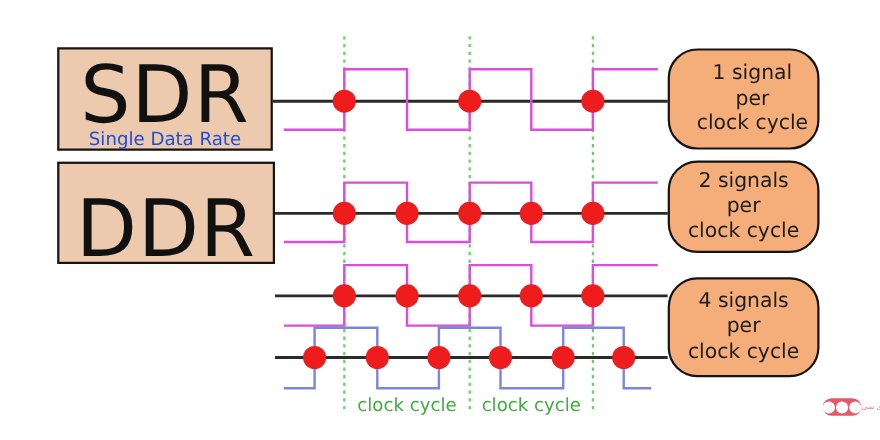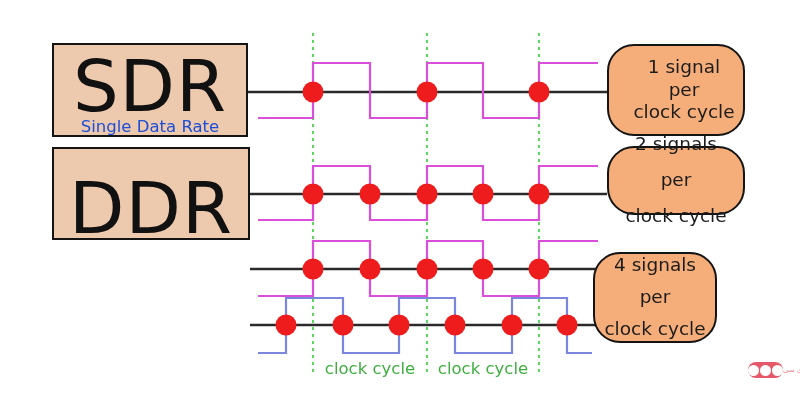--- a/index.html
+++ b/index.html
@@ -12,22 +12,22 @@
   .lbox .ltitle{font-size:72px;line-height:0.82;color:#111111;letter-spacing:1px;margin-top:2px;}
   .lbox .lsub{font-size:16.5px;line-height:1;color:#1d4ed8;margin-top:2px;}
   .box-sdr{left:52px;top:43px;width:196px;height:94px;}
   .box-ddr{left:52px;top:147px;width:198px;height:93px;gap:32px;}
   .box-qdr{left:52px;top:249px;width:198px;height:95px;}
 
   .rbox{position:absolute;box-sizing:border-box;background:#f5ae79;border:2.5px solid #141414;
         border-radius:27px;display:flex;flex-direction:column;align-items:center;justify-content:center;}
   .rbox .rline{font-size:18.5px;line-height:1.24;color:#1c1c1c;}
   .rbox1{left:607px;top:44px;width:138px;height:92px;padding-left:16px;}
-  .rbox2{left:607px;top:146px;width:138px;height:69px;gap:13px;}
-  .rbox3{left:593px;top:252px;width:124px;height:91px;justify-content:space-between;}
+  .rbox2{left:607px;top:146px;width:138px;height:84px;}
+  .rbox3{left:607px;top:252px;width:138px;height:91px;}
 
   .logo{position:absolute;left:748px;top:362px;width:48px;display:flex;flex-direction:row;align-items:center;}
   .logo-badge{width:42px;height:16px;background:#e5586a;border-radius:9px;
               display:flex;align-items:center;justify-content:center;gap:1px;}
   .logo-dot{width:11px;height:11px;background:#ffffff;border-radius:50%;}
   .logo-text{font-size:7px;line-height:1.2;color:#e9808d;margin-top:1px;white-space:nowrap;}
 </style>
 </head>
 <body>
 

